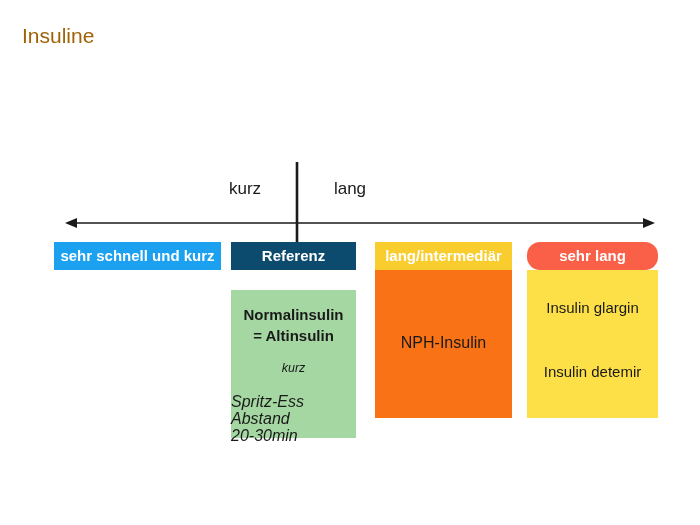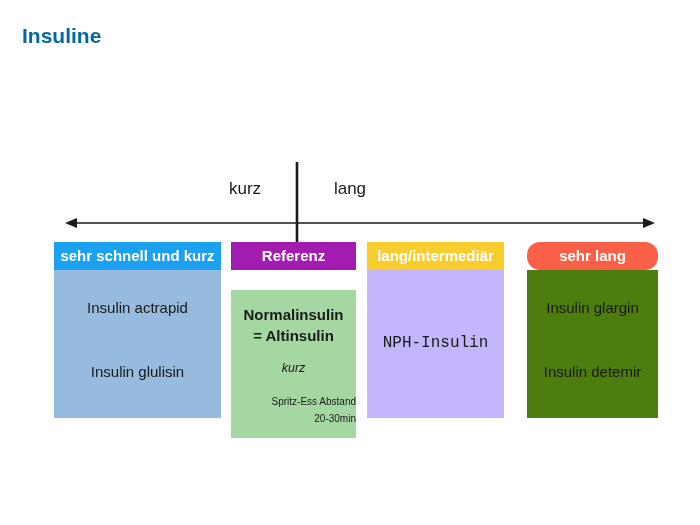--- a/index.html
+++ b/index.html
@@ -2,21 +2,21 @@
 <html><head>
 <meta charset="utf-8">
 <style>
   html,body { margin:0; padding:0; background:#ffffff; }
   .page {
     position:relative; width:700px; height:525px; background:#ffffff;
     font-family:"Liberation Sans", sans-serif; color:#1a1a1a; overflow:hidden;
   }
   .slide-title {
     position:absolute; left:22px; top:24px;
-    font-size:21px; font-weight:bold; color:#0369a1;
+    font-size:21px; font-weight:normal; color:#a16207;
   }
   .axis-svg { position:absolute; left:0; top:0; pointer-events:none; }
   .axis-label {
     position:absolute; top:179px; width:70px; text-align:center;
     font-size:17px; color:#1a1a1a;
   }
   .axis-label-kurz { left:210px; }
   .axis-label-lang { left:315px; }
 
   .column { position:absolute; top:242px; }
@@ -34,22 +34,22 @@
   .drug-solo { top:64px; font-size:16px; }
   .ref-main {
     position:absolute; top:14px; left:0; width:100%; text-align:center;
     font-weight:bold; font-size:15px; line-height:21px; white-space:pre-line;
   }
   .ref-duration {
     position:absolute; top:71px; left:0; width:100%; text-align:center;
     font-style:italic; font-size:12.5px;
   }
   .ref-note {
-    position:absolute; top:103px; left:0; width:100%; text-align:right;
-    font-size:10px; line-height:17px; white-space:pre-line;
+    position:absolute; top:103px; left:0; width:100%; text-align:left;
+    font-style:italic; font-size:16px; line-height:17px; white-space:pre-line;
   }
 </style>
 </head>
 <body>
 
 <div class="page">
 
   <div class="slide-title">Insuline</div>
 
   <svg class="axis-svg" width="700" height="525" viewBox="0 0 700 525">
@@ -57,45 +57,41 @@
     <polygon points="65,223 77,218 77,228" fill="#1a1a1a"></polygon>
     <polygon points="655,223 643,218 643,228" fill="#1a1a1a"></polygon>
     <line x1="297" y1="162" x2="297" y2="243" stroke="#1a1a1a" stroke-width="2.6"></line>
   </svg>
 
   <div class="axis-label axis-label-kurz">kurz</div>
   <div class="axis-label axis-label-lang">lang</div>
 
   <div class="column" style="left:54px; width:167px;border-radius:17px;">
     <div class="col-header" style="background: rgb(28, 160, 240);">sehr schnell und kurz</div>
-    <div class="col-body" style="background: rgb(150, 187, 222);">
-      <div class="drug drug-a">Insulin actrapid</div>
-      <div class="drug drug-b">Insulin glulisin</div>
-    </div>
   </div>
 
   <div class="column" style="left:231px; width:125px;">
-    <div class="col-header" style="background: #a21caf;">Referenz</div>
+    <div class="col-header" style="background: #0c4a6e;">Referenz</div>
     <div class="col-body" style="background: rgb(165, 215, 162); margin-top: 20px;">
       <div class="ref-main">Normalinsulin
 = Altinsulin</div>
       <div class="ref-duration">kurz</div>
       <div class="ref-note">Spritz-Ess Abstand
 20-30min</div>
     </div>
   </div>
 
-  <div class="column" style="left:367px; width:137px;">
+  <div class="column" style="left:375px; width:137px;">
     <div class="col-header" style="background: rgb(250, 205, 46);">lang/intermediär</div>
-    <div class="col-body" style="background: #c4b5fd; font-family: Liberation Mono, monospace;">
+    <div class="col-body" style="background: #f97316;">
       <div class="drug drug-solo">NPH-Insulin</div>
     </div>
   </div>
 
   <div class="column" style="left:527px; width:131px;">
     <div class="col-header" style="background: rgb(250, 95, 71); border-radius: 13px;">sehr lang</div>
-    <div class="col-body" style="background: #4d7c0f;">
+    <div class="col-body" style="background: #fde047;">
       <div class="drug drug-a">Insulin glargin</div>
       <div class="drug drug-b">Insulin detemir</div>
     </div>
   </div>
 
 </div>
 
 </body></html>

